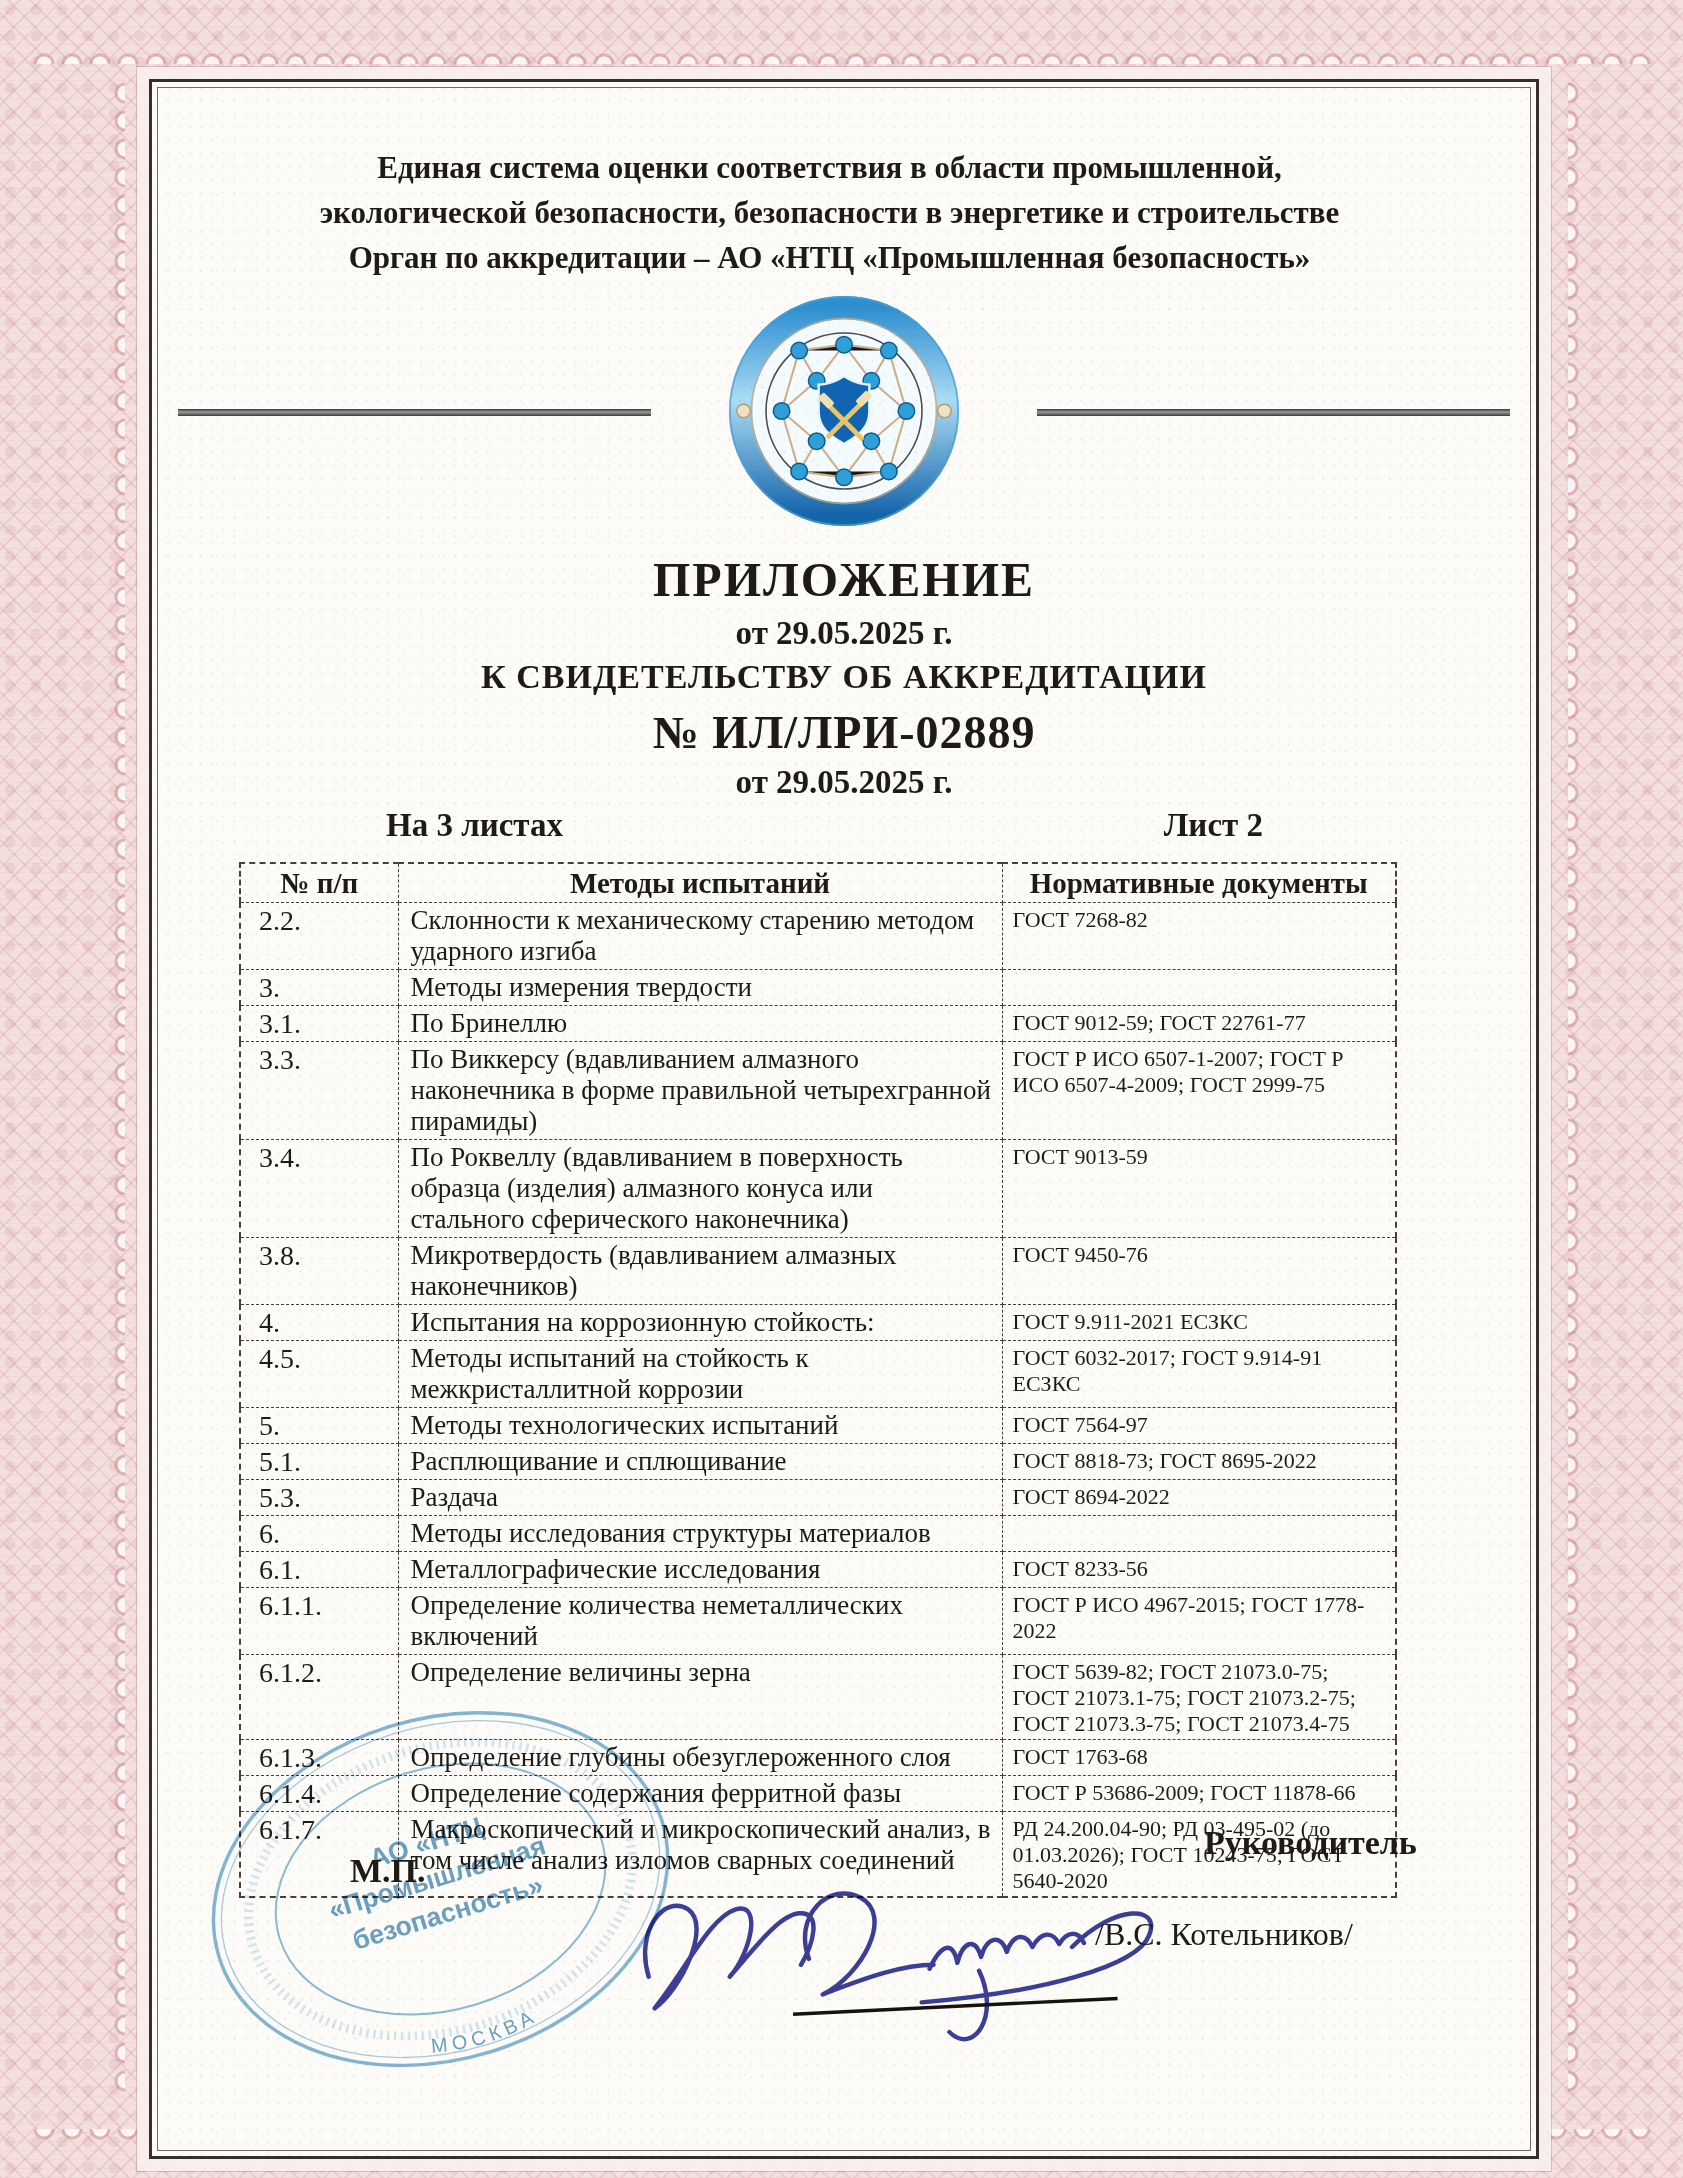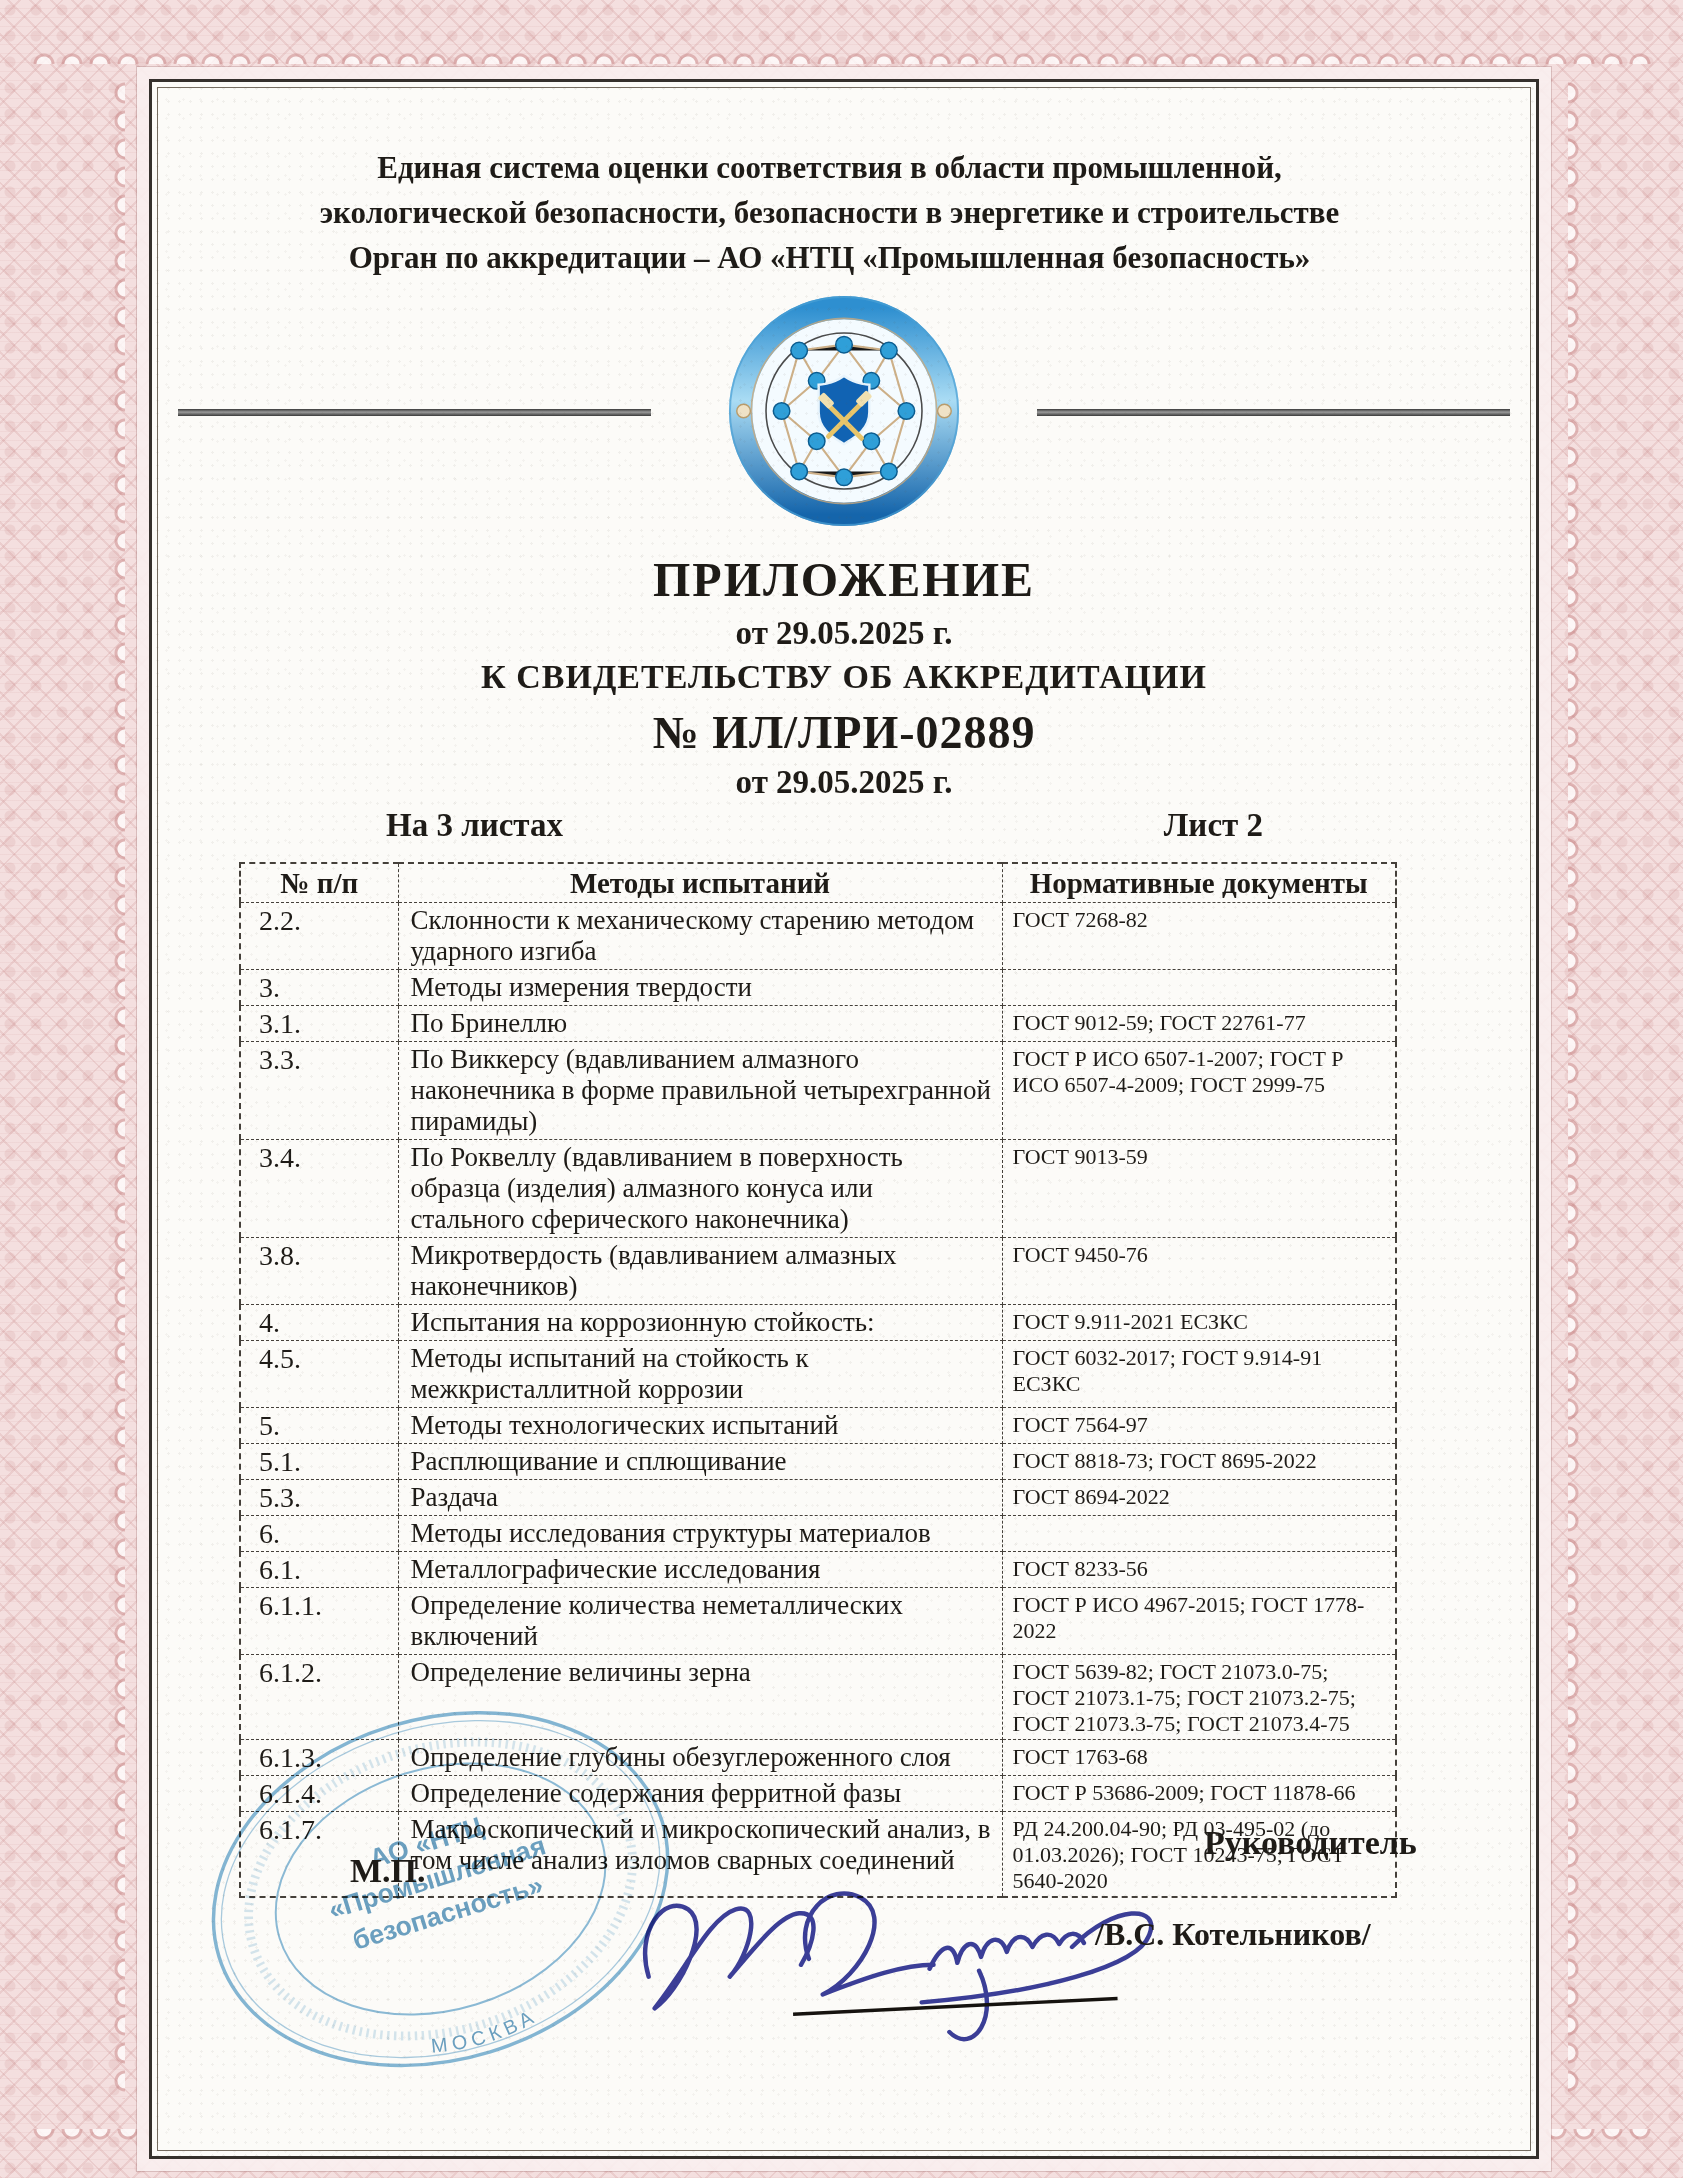--- a/index.html
+++ b/index.html
@@ -58,21 +58,21 @@
     border:2px dashed #45403a;}
   table.methods col.c1{width:158px;} table.methods col.c2{width:604px;} table.methods col.c3{width:394px;}
   table.methods th, table.methods td{border:1px dashed #45403a;box-sizing:border-box;}
   table.methods th{font-size:29px;font-weight:bold;text-align:center;padding:3px 4px;line-height:32px;}
   td.cnum{font-size:28px;line-height:31px;vertical-align:top;padding:2px 4px 2px 18px;}
   td.cmeth{font-size:27px;line-height:31px;vertical-align:top;padding:2px 10px 2px 12px;}
   td.cdocs{font-size:22px;line-height:26px;vertical-align:top;padding:4px 8px 2px 10px;font-family:"Liberation Serif",serif;}
 
   .mp{position:absolute;left:198px;top:1770px;font-weight:bold;font-size:34px;z-index:7;}
   .head-pos{position:absolute;left:1016px;top:1742px;font-weight:bold;font-size:34px;z-index:7;margin-left:36px;}
-  .head-name{position:absolute;left:943px;top:1834px;font-weight:bold;font-size:32px;z-index:7;text-align:right;}
+  .head-name{position:absolute;left:943px;top:1834px;font-weight:normal;font-size:32px;z-index:7;text-align:right;}
   .signature{position:absolute;left:463px;top:1738px;z-index:6;mix-blend-mode:multiply;}
   .stamp{position:absolute;left:36px;top:1614px;z-index:5;mix-blend-mode:multiply;opacity:.88;}
   .stamp text{font-family:"Liberation Sans","DejaVu Sans",sans-serif;}
 </style>
 </head>
 <body>
 
 <div class="deco-strip deco-top"></div>
 <div class="deco-strip deco-bottom"></div>
 <div class="deco-strip deco-left"></div>

